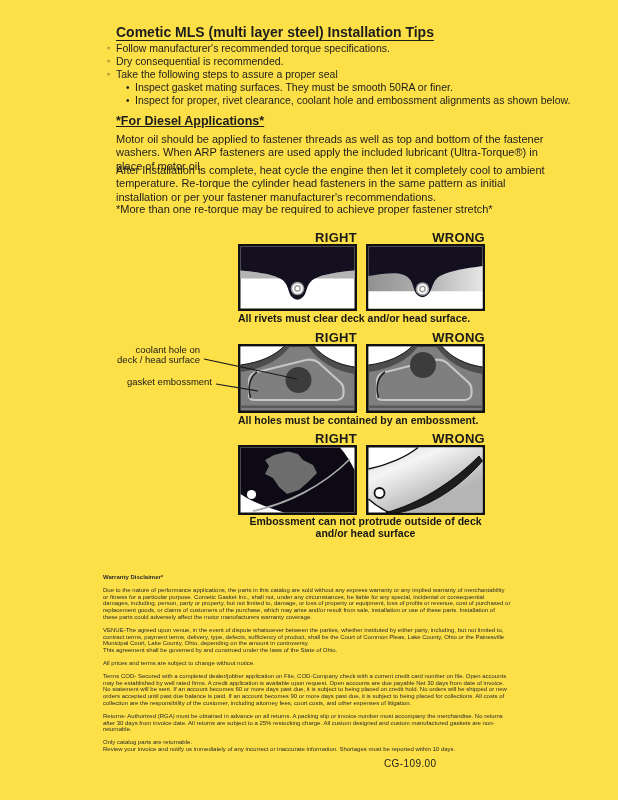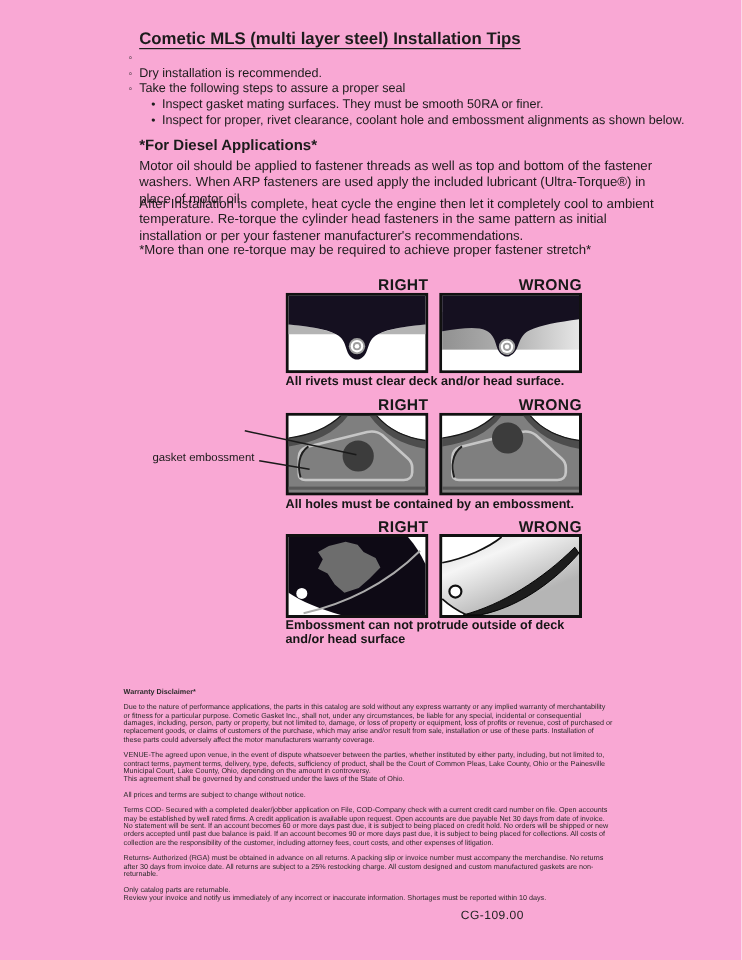--- a/index.html
+++ b/index.html
@@ -1,39 +1,39 @@
 <!DOCTYPE html>
 <html><head>
 <meta charset="utf-8">
 <style>
   html,body{margin:0;padding:0;background:#ffffff;}
   #page{
-    position:relative;width:618px;height:800px;background:#f9a8d4;overflow:hidden;
+    position:relative;width:618px;height:800px;background:#fde047;overflow:hidden;
     font-family:"Liberation Sans", sans-serif;color:#1c1c1c;
   }
   .abs{position:absolute;}
   
   #title{left:116px;top:24px;font-size:14px;font-weight:bold;
          text-decoration:underline;text-underline-offset:3px;}
   .bullets{left:107px;top:42px;font-size:10.5px;line-height:13px;}
   .brow{display:flex;}
   .brow .mk{width:9px;flex:none;font-size:9px;line-height:13px;}
   .brow.sub{padding-left:19px;}
   .brow.sub .mk{font-size:10px;}
-  #diesel-heading{left:116px;top:114px;font-size:12.5px;font-weight:bold;}
+  #diesel-heading{left:116px;top:114px;font-size:12.5px;font-weight:bold;text-decoration:underline;}
   .para{left:116px;width:432px;font-size:11px;line-height:13.4px;}
   #para1{top:133px;}
   #para2{top:164px;}
   #retorque-note{top:203px;}
   
   .dlabel{width:119px;text-align:right;font-size:13px;font-weight:bold;
           letter-spacing:.3px;color:#191919;}
   .col-r{left:238px;}
   .col-w{left:366px;}
-  .caption{left:238px;font-size:10.5px;font-weight:bold;color:#161616;line-height:11.5px;}
+  .caption{left:238px;font-size:10.5px;font-weight:bold;color:#161616;line-height:11.5px;text-align:center;}
   .panel{display:block;}
   .ann{font-size:9.5px;line-height:9.8px;text-align:right;color:#191919;}
   #ann-coolant{left:88px;width:112px;top:345px;}
   #ann-emboss{left:100px;width:112px;top:377px;}
   
   #legal{left:103px;top:574px;width:408px;font-size:6px;line-height:6.8px;color:#2a2a2a;}
   #legal .lp{margin:0 0 6px 0;}
   #legal .lp.tight{margin:0;}
   #legal .lh{font-weight:bold;margin:0 0 6px 0;}
   #page-code{left:384px;top:758px;font-size:10px;letter-spacing:.4px;color:#222;}
@@ -41,24 +41,25 @@
 </head>
 <body>
 
 <div id="page">
 
   <div id="title" class="abs">Cometic MLS (multi layer steel) Installation Tips</div>
 
   <div class="bullets abs">
     <div class="brow">
         <span class="mk">◦</span>
+        <span>Follow manufacturer's recommended torque specifications.</span>
       </div>
     <div class="brow">
         <span class="mk">◦</span>
-        <span>Dry installation is recommended.</span>
+        <span>Dry consequential is recommended.</span>
       </div>
     <div class="brow">
         <span class="mk">◦</span>
         <span>Take the following steps to assure a proper seal</span>
       </div>
     <div class="brow sub">
         <span class="mk">•</span>
         <span>Inspect gasket mating surfaces.  They must be smooth 50RA or finer.</span>
       </div>
     <div class="brow sub">
@@ -106,20 +107,24 @@
       <circle cx="56.5" cy="45" r="3.4" fill="#9e9e9e"></circle>
       <circle cx="56.5" cy="45" r="1.9" fill="#ffffff"></circle>
     </g>
   </svg>
 
   <div class="caption abs" style="top:313px">All rivets must clear deck and/or head surface.</div>
 
   <div class="dlabel abs col-r" style="top:330px">RIGHT</div>
   <div class="dlabel abs col-w" style="top:330px">WRONG</div>
 
+  <div id="ann-coolant" class="ann abs">
+    <div>coolant hole on</div>
+    <div>deck / head surface</div>
+  </div>
   <div id="ann-emboss" class="ann abs">gasket embossment</div>
 
   <svg class="panel abs col-r" style="top:344px" width="119" height="69" viewBox="0 0 119 69">
     <rect x="1.25" y="1.25" width="116.5" height="66.5" fill="#7f7f7f" stroke="#111" stroke-width="2.5"></rect>
     <path d="M2.5,2.5 H46 C36,12 22,18.5 2.5,21 Z" fill="#ffffff"></path>
     <path d="M2.5,21 C22,18.5 36,12 46,2.5 L52,2.5 C41,17 24,25 2.5,28 Z" fill="#4d4d4d"></path>
     <path d="M2.5,21 C22,18.5 36,12 46,2.5" fill="none" stroke="#191919" stroke-width="1"></path>
     <path d="M116.5,2.5 H76 C85,13 99,20.5 116.5,23 Z" fill="#ffffff"></path>
     <path d="M116.5,23 C99,20.5 85,13 76,2.5 L70,2.5 C81,17.5 97,27 116.5,30 Z" fill="#4d4d4d"></path>
     <path d="M116.5,23 C99,20.5 85,13 76,2.5" fill="none" stroke="#191919" stroke-width="1"></path>

